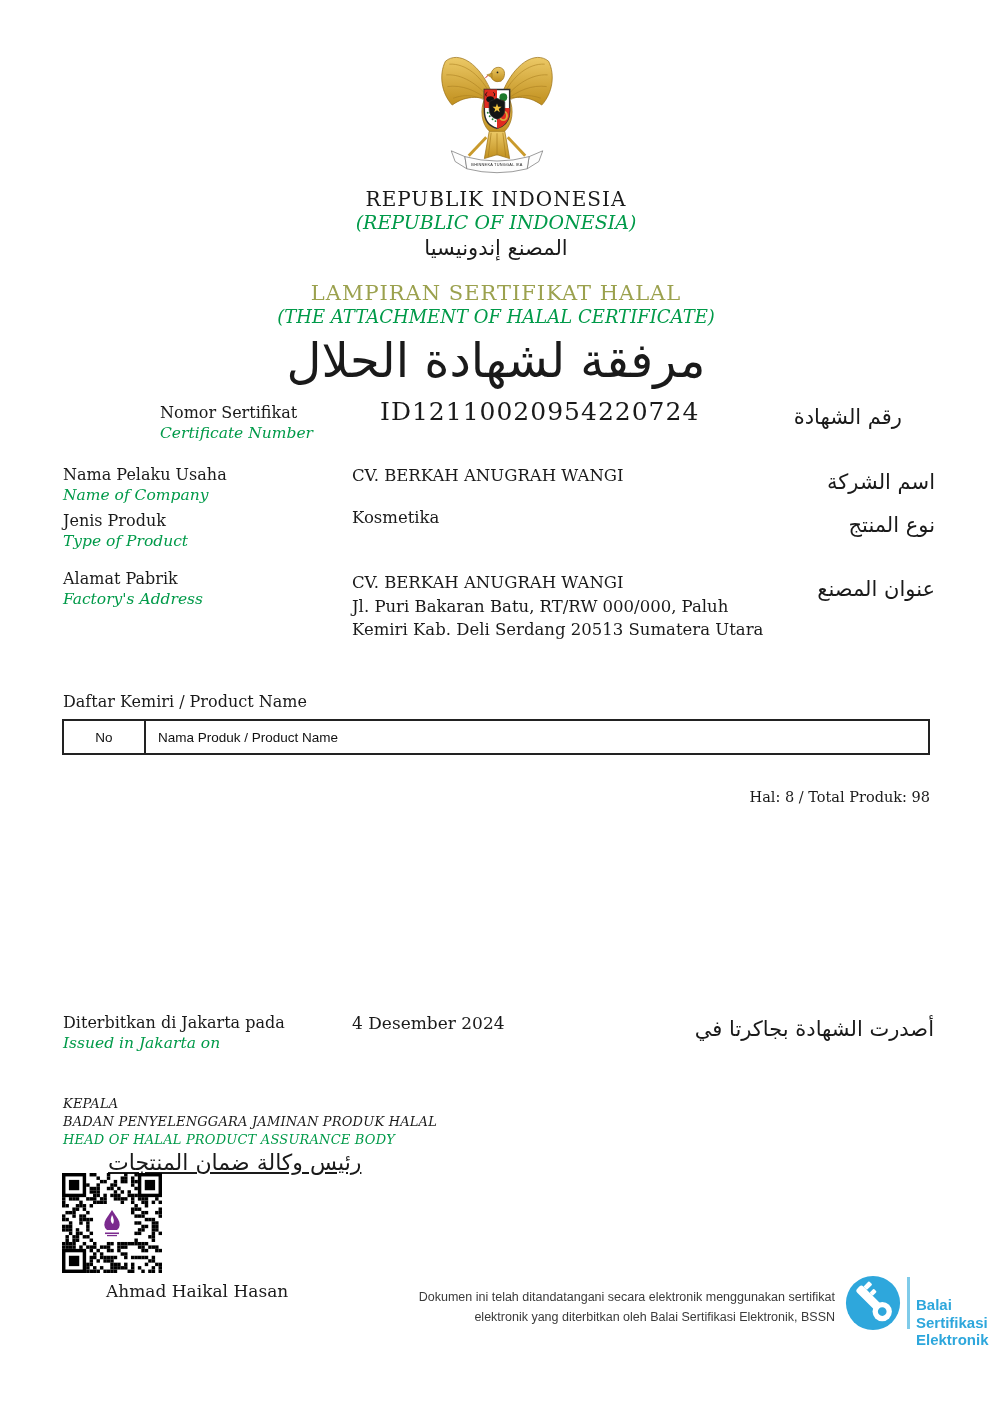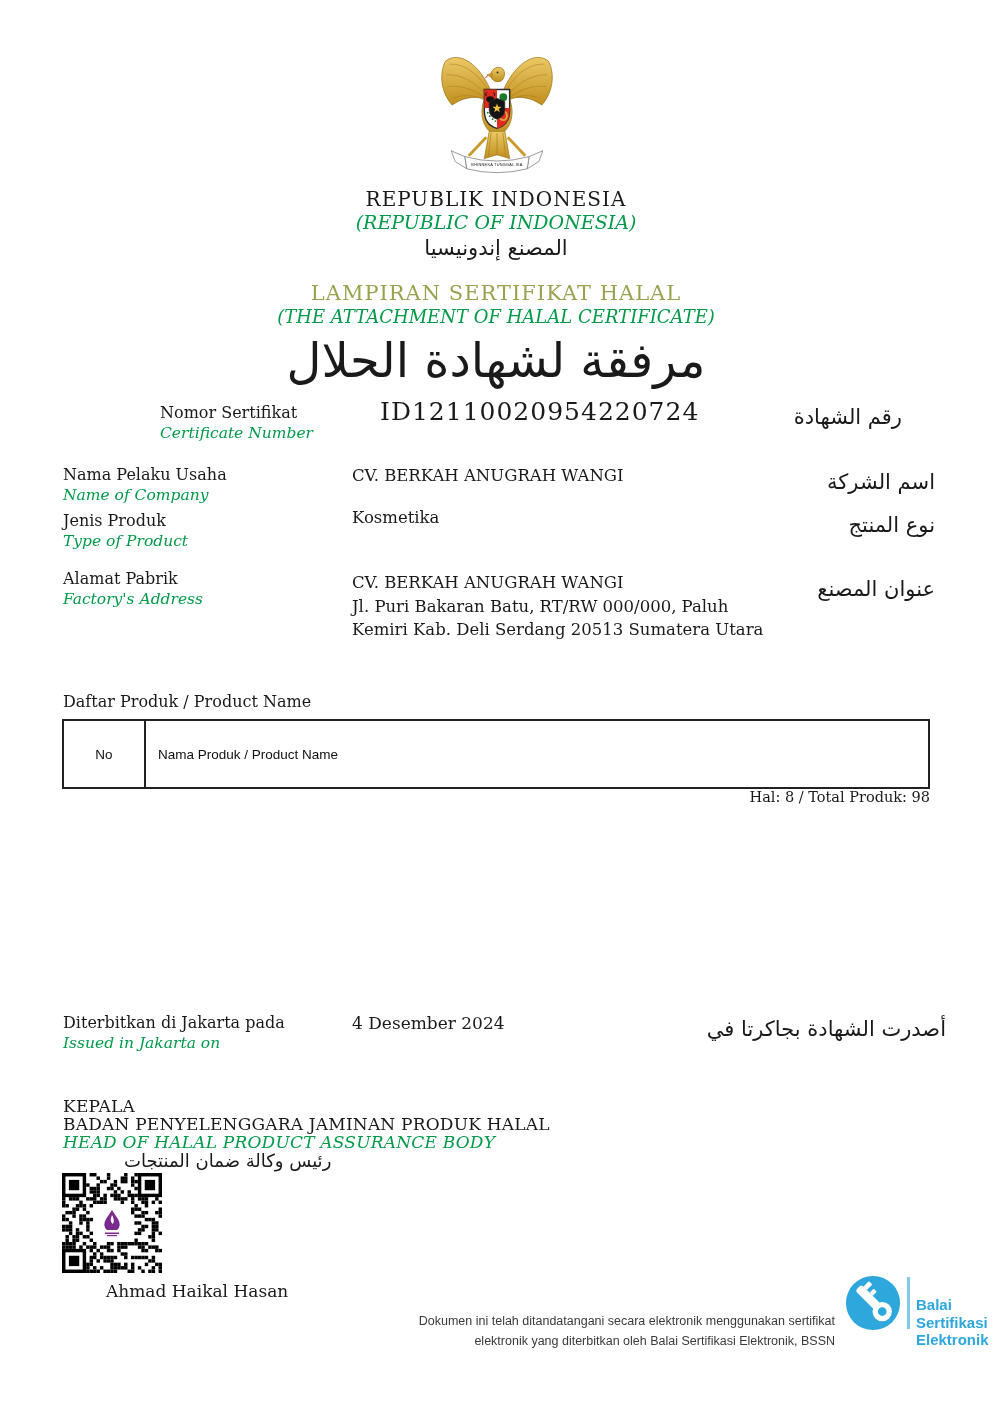--- a/index.html
+++ b/index.html
@@ -27,35 +27,35 @@
   .ar-lbl{font-size:21px;}
 
   .cert-num{left:380px;top:397px;font-size:25px;letter-spacing:1px;}
 
   .section-title{left:63px;top:692px;font-size:16px;}
   table.products{
     position:absolute;left:62px;top:719px;width:868px;
     border-collapse:collapse;font-family:"Liberation Sans","DejaVu Sans",sans-serif;
     font-size:13.5px;color:#111;
   }
-  table.products td{border:2px solid #222;height:32px;padding:17px 12px;}
+  table.products td{border:2px solid #222;height:32px;padding:0 12px;}
   td.no-col{width:56px;text-align:center;padding:0 4px;}
   .page-info{right:62px;top:789px;font-size:14.5px;}
 
-  .kepala{left:63px;font-size:17px;letter-spacing:.2px;}
-  .signer-ar{left:124px;top:1150px;font-size:18px;}
+  .kepala{left:63px;font-size:13px;letter-spacing:.2px;font-style:italic;}
+  .signer-ar{left:108px;top:1150px;font-size:22px;text-decoration:underline;}
   .signer-name{left:63px;top:1281px;font-size:17px;margin-left:43px;}
 
   .qr-wrap{left:62px;top:1173px;width:100px;height:100px;}
   .qr-wrap svg{display:block;}
   .halal-logo{position:absolute;left:35px;top:31px;width:30px;height:37px;background:#fff;
     display:flex;flex-direction:column;align-items:center;justify-content:center;}
 
   .disclaimer{right:157px;top:1287px;width:500px;text-align:right;
-    font-size:12.5px;line-height:20px;color:#3a3a3a;margin-top:24px;}
+    font-size:12.5px;line-height:20px;color:#3a3a3a;}
   .bse-logo-circle{left:844px;top:1274px;}
   .bse-divider{left:907px;top:1277px;width:2.5px;height:52px;background:#7fcbe9;}
   .bse-text{left:916px;top:1296px;font-weight:bold;font-size:15px;line-height:17.5px;color:#2ea7dc;}
 
   .emblem{left:437px;top:34px;}
 </style>
 </head>
 <body>
 
 <div id="page">
@@ -158,37 +158,37 @@
     <div>Alamat Pabrik</div>
     <div class="green en">Factory's Address</div>
   </div>
   <div class="abs val" style="left:352px;top:571px;line-height:23.5px;">
     <div>CV. BERKAH ANUGRAH WANGI</div>
     <div>Jl. Puri Bakaran Batu, RT/RW 000/000, Paluh</div>
     <div>Kemiri Kab. Deli Serdang 20513 Sumatera Utara</div>
   </div>
   <div class="abs arabic ar-lbl" style="right:57px;top:577px;">عنوان المصنع</div>
 
-  <div class="abs section-title">Daftar Produk / Product Name</div>
+  <div class="abs section-title">Daftar Kemiri / Product Name</div>
   <table class="products">
     <tbody>
       <tr>
         <td class="no-col">No</td>
         <td>Nama Produk / Product Name</td>
       </tr>
     </tbody>
   </table>
   <div class="abs page-info">Hal: 8 / Total Produk: 98</div>
 
   <div class="abs lbl" style="left:63px;top:1013px;">
     <div>Diterbitkan di Jakarta pada</div>
     <div class="green en">Issued in Jakarta on</div>
   </div>
   <div class="abs val" style="left:352px;top:1013px;font-size:17px;">4 Desember 2024</div>
-  <div class="abs arabic ar-lbl" style="right:46px;top:1017px;">أصدرت الشهادة بجاكرتا في</div>
+  <div class="abs arabic ar-lbl" style="right:58px;top:1017px;">أصدرت الشهادة بجاكرتا في</div>
 
   <div class="abs kepala" style="top:1096px;">KEPALA</div>
   <div class="abs kepala" style="top:1114px;">BADAN PENYELENGGARA JAMINAN PRODUK HALAL</div>
   <div class="abs kepala green" style="top:1132px;">HEAD OF HALAL PRODUCT ASSURANCE BODY</div>
   <div class="abs arabic signer-ar">رئيس وكالة ضمان المنتجات</div>
 
   <div class="abs qr-wrap">
     <svg id="qr-svg" width="100" height="100" viewBox="0 0 100 100">
         <rect x="27.59" y="0.00" width="3.45" height="3.45" fill="#000"></rect>
         <rect x="31.03" y="0.00" width="3.45" height="3.45" fill="#000"></rect>

